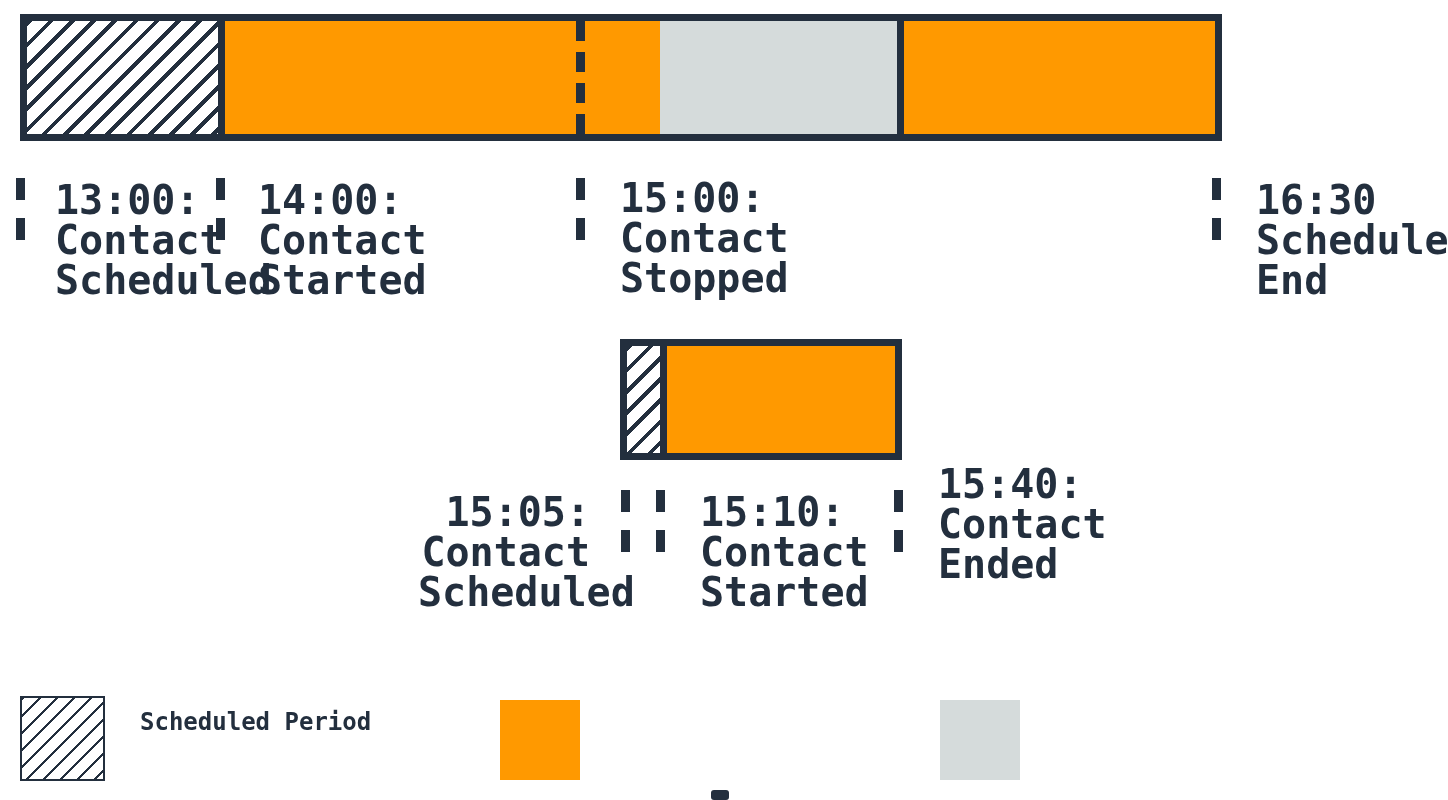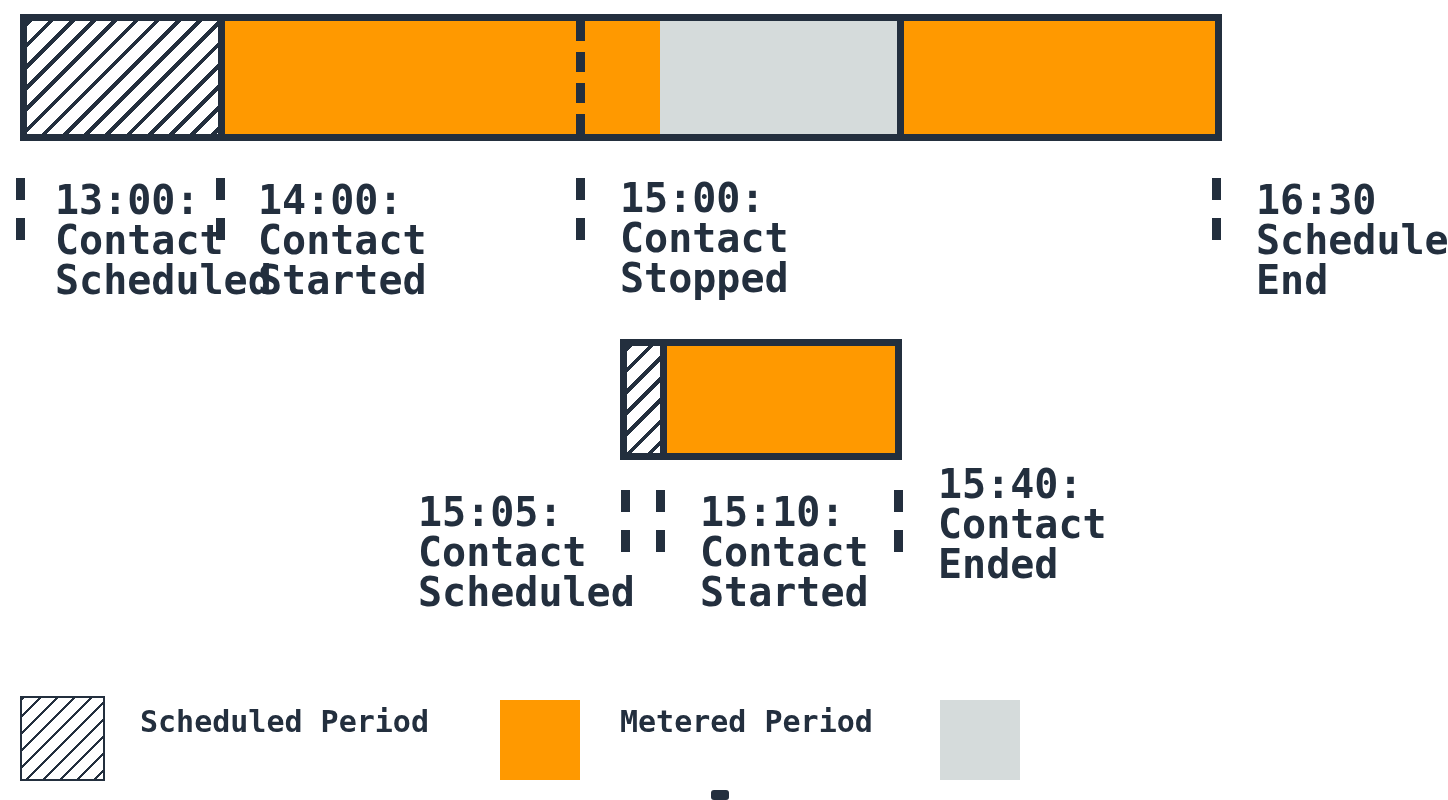--- a/index.html
+++ b/index.html
@@ -53,21 +53,21 @@
   
   .legend-swatch { position: absolute; width: 80px; height: 80px; }
   .swatch-scheduled {
     width: 85px; height: 85px;
     border: 2px solid #232f3e;
     background-color: #ffffff;
     background-image: repeating-linear-gradient(135deg, #232f3e 0 2px, transparent 2px 12px);
   }
   .legend-label {
     position: absolute;
-    font-size: 30px; line-height: 40px; font-weight: bold;
+    font-size: 24px; line-height: 40px; font-weight: bold;
     white-space: nowrap;
   }
 
   .bottom-mark {
     position: absolute; left: 711px; top: 790px;
     width: 18px; height: 10px;
     background: #232f3e; border-radius: 3px;
   }
 </style>
 </head>
@@ -103,33 +103,32 @@
 
   <div class="bar bar-bottom">
     <div class="seg fill-scheduled divider-right" style="flex:33 1 0;"></div>
     <div class="seg fill-metered" style="flex:228 1 0;"></div>
   </div>
 
   <div class="tick" style="left:621px; top:490px;"></div>
   <div class="tick" style="left:656px; top:490px;"></div>
   <div class="tick" style="left:894px; top:490px;"></div>
 
-  <div class="event-label" style="left:418px; top:492px; width:172px; ">15:05:
+  <div class="event-label" style="left:418px; top:492px; width:172px; text-align:right;">15:05:
 Contact
 Scheduled</div>
   <div class="event-label" style="left:700px; top:492px;">15:10:
 Contact
 Started</div>
   <div class="event-label" style="left:938px; top:464px;">15:40:
 Contact
 Ended</div>
 
   <div class="legend-swatch swatch-scheduled" style="left:20px; top:696px;"></div>
   <div class="legend-label" style="left:140px; top:702px;">Scheduled Period</div>
 
   <div class="legend-swatch fill-metered" style="left:500px; top:700px;"></div>
-  <div class="legend-label" style="left:620px; top:702px;">Metered Period</div>
 
   <div class="legend-swatch fill-duplicate" style="left:940px; top:700px;"></div>
 
   <div class="bottom-mark"></div>
 
 </div>
 
 </body></html>

